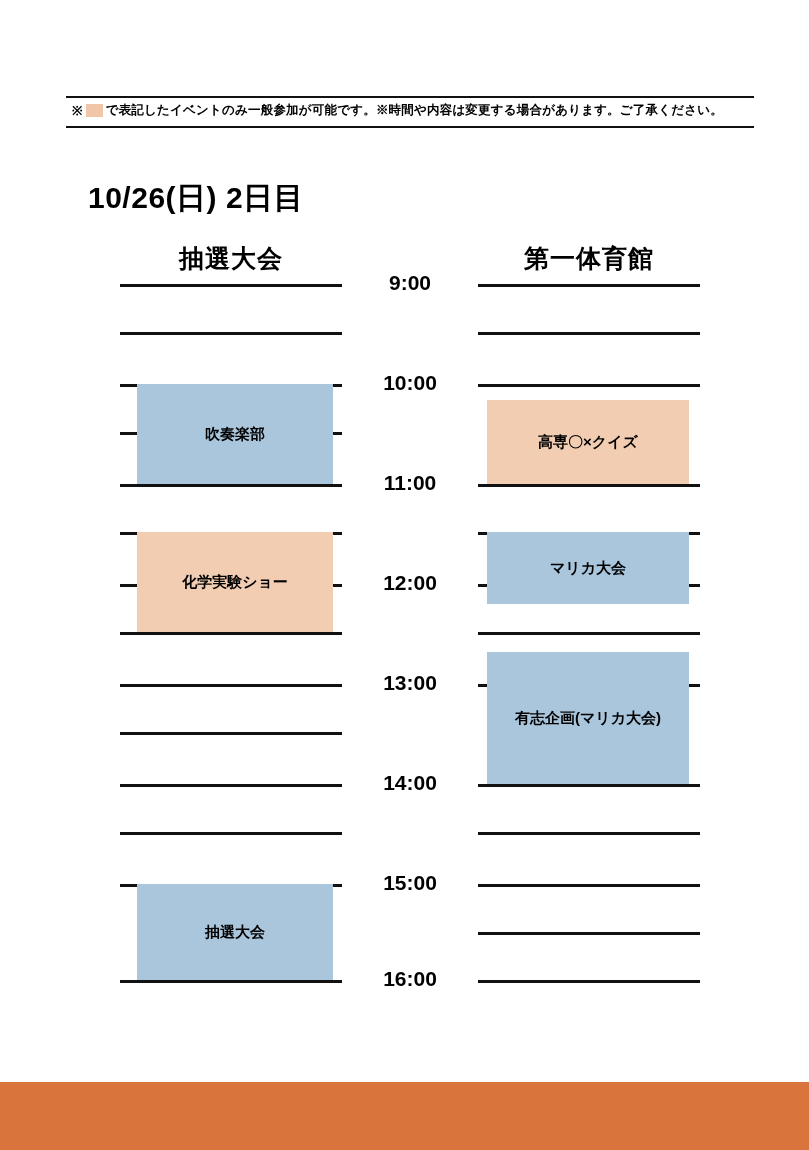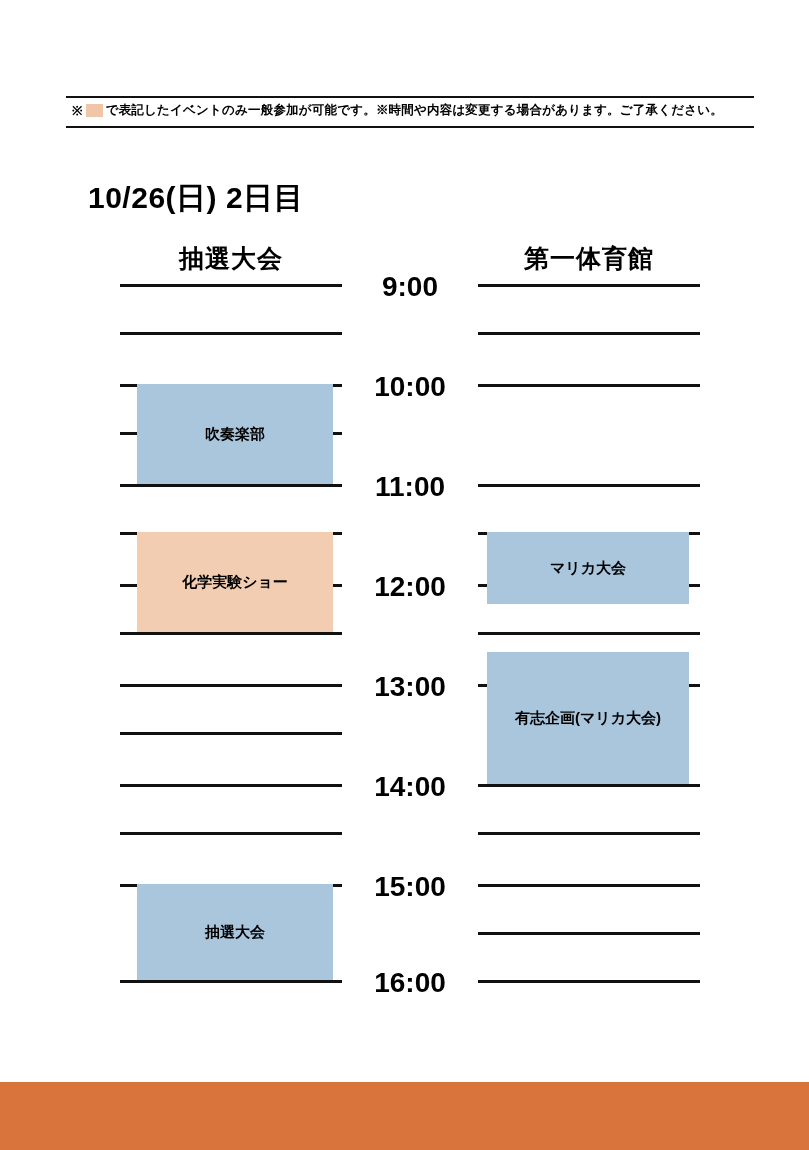--- a/index.html
+++ b/index.html
@@ -81,21 +81,21 @@
     border-top: 3px solid #111;
   }
   .gridline.left  { left: 120px; width: 222px; }
   .gridline.right { left: 478px; width: 222px; }
 
   .time-label {
     position: absolute;
     left: 350px;
     width: 120px;
     text-align: center;
-    font-size: 28px;
+    font-size: 21px;
     font-weight: bold;
     transform: translateY(-13px);
   }
 
   
   .event {
     position: absolute;
     display: flex;
     align-items: center;
     justify-content: center;
@@ -186,18 +186,19 @@
   <div class="gridline right" style="top:700px"></div>
 
   <div class="gridline left" style="top:748px"></div>
   <div class="gridline right" style="top:748px"></div>
   <div class="time-label" style="top:748px">16:00</div>
 
   <div class="event col-left ev-blue" style="top:152px;height:100px">吹奏楽部</div>
   <div class="event col-left ev-orange" style="top:300px;height:100px">化学実験ショー</div>
   <div class="event col-left ev-blue" style="top:652px;height:96px">抽選大会</div>
 
+  <div class="event col-right ev-orange" style="top:168px;height:84px">高専〇×クイズ</div>
   <div class="event col-right ev-blue" style="top:300px;height:72px">マリカ大会</div>
   <div class="event col-right ev-blue" style="top:420px;height:132px">有志企画(マリカ大会)</div>
 
 </div>
 
 <div class="footer-band"></div>
 
 </body></html>

